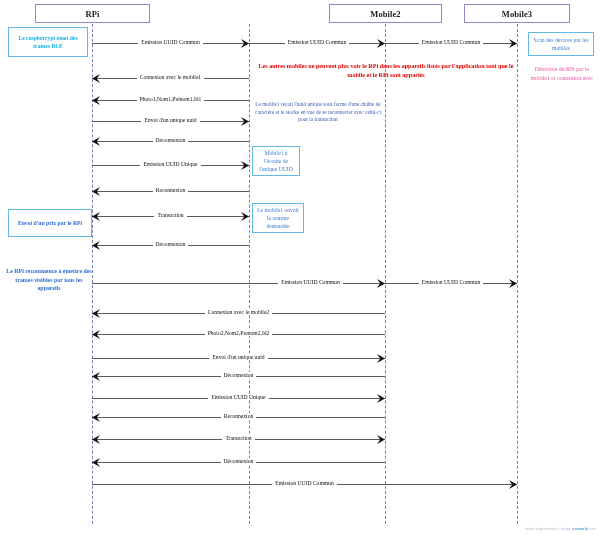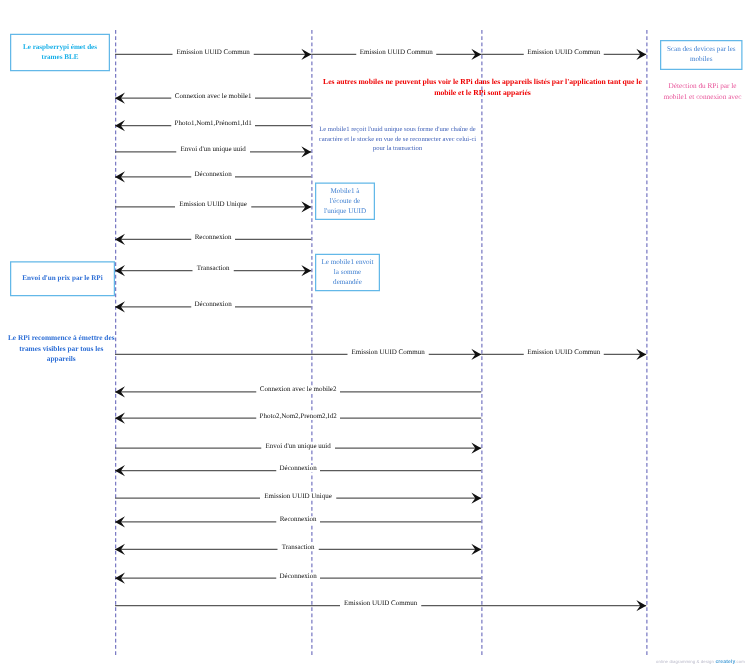--- a/index.html
+++ b/index.html
@@ -108,20 +108,29 @@
     font-family:"Liberation Sans", sans-serif;
     letter-spacing:.1px;
   }
   .watermark b { color:#4a9fd8; font-size:4px; }
 </style>
 </head>
 <body>
 
 <div id="diagram">
 
+  <div class="actor-box" style="left:35px; top:4px; width:115px;">
+    <span>RPi</span>
+  </div>
+  <div class="actor-box" style="left:329px; top:4px; width:113px;">
+    <span>Mobile2</span>
+  </div>
+  <div class="actor-box" style="left:464px; top:4px; width:106px;">
+    <span>Mobile3</span>
+  </div>
 
   <div class="lifeline" style="left:92px;  height:500px;"></div>
   <div class="lifeline" style="left:249px; height:500px;"></div>
   <div class="lifeline" style="left:385px; height:500px;"></div>
   <div class="lifeline" style="left:517px; height:500px;"></div>
 
   <div class="msg" style="left:92px; width:157px; top:38px;">
     <div class="line"></div>
     <div class="head" style="right:-1px;">
       <svg width="9" height="11" viewBox="0 0 9 11">

